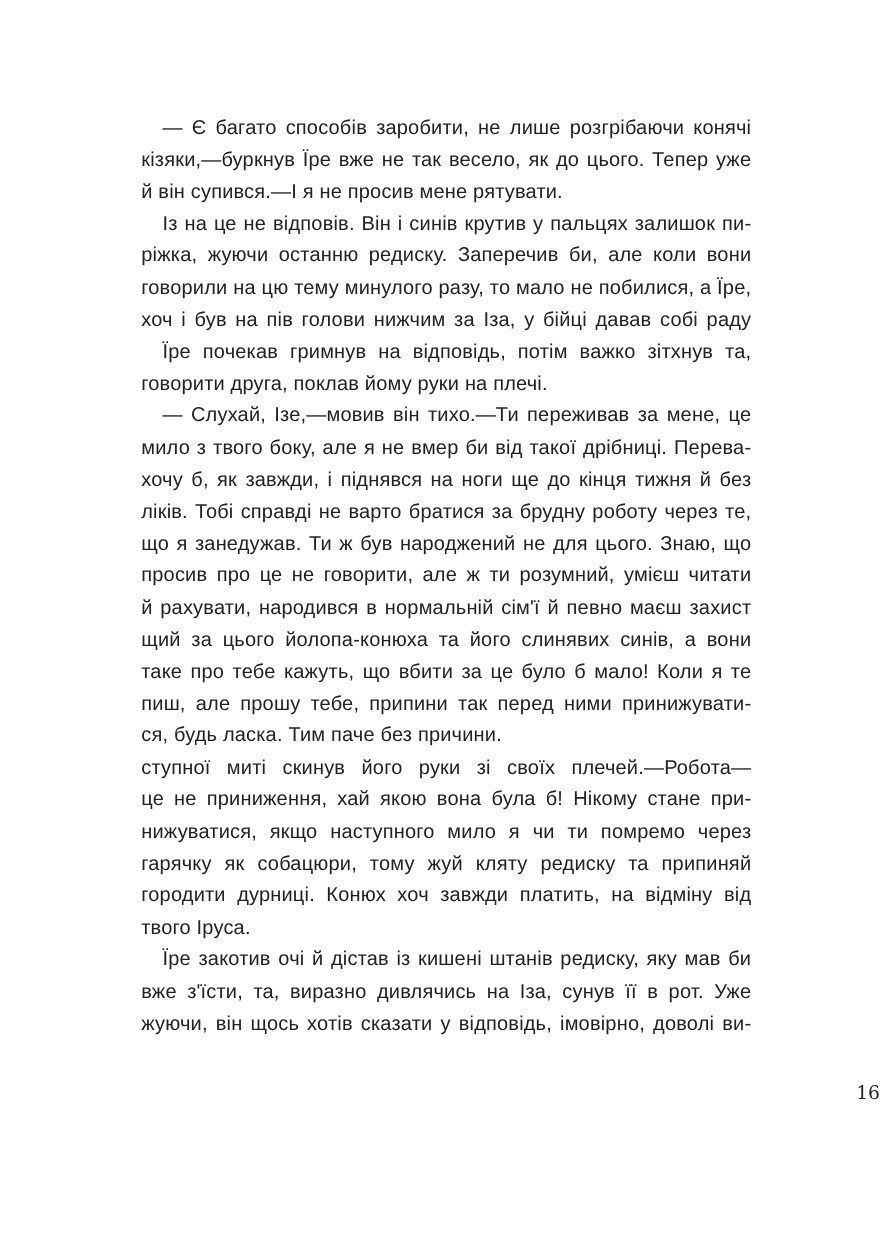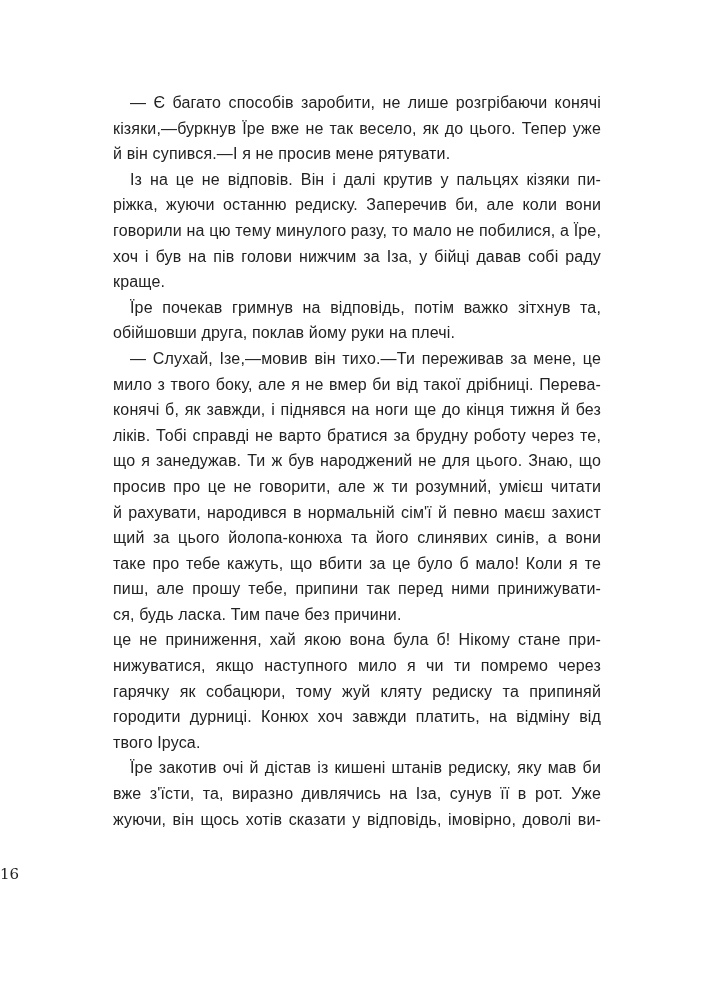--- a/index.html
+++ b/index.html
@@ -9,49 +9,49 @@
     font-family: Liberation Sans, sans-serif;
     font-size: 16px;
     line-height: 25.6px;
     color: #222;
     letter-spacing: 0.15px;
   }
   .line { white-space: nowrap; display: block; text-align: justify; text-align-last: justify; height: 25.6px; }
   .line.last { text-align-last: left; }
   .line.indent { padding-left: 17px; }
   .pagenum {
-    position: absolute; left: 0; right: 0; top: 865px; text-align: left;
+    position: absolute; left: 0; right: 0; top: 865px; text-align: right;
     font-family: "DejaVu Serif", serif; font-size: 15px; color: #222;
   }
 </style>
 </head>
 <body>
 
 <div class="page" id="page">
     <span class="line indent">— Є багато способів заробити, не лише розгрібаючи конячі</span>
     <span class="line">кізяки,—буркнув Їре вже не так весело, як до цього. Тепер уже</span>
     <span class="line last">й він супився.—І я не просив мене рятувати.</span>
-    <span class="line indent">Із на це не відповів. Він і далі крутив у пальцях кізяки пи-</span>
+    <span class="line indent">Із на це не відповів. Він і синів крутив у пальцях залишок пи-</span>
     <span class="line">ріжка, жуючи останню редиску. Заперечив би, але коли вони</span>
     <span class="line">говорили на цю тему минулого разу, то мало не побилися, а Їре,</span>
     <span class="line">хоч і був на пів голови нижчим за Іза, у бійці давав собі раду</span>
-    <span class="line last">краще.</span>
     <span class="line indent">Їре почекав гримнув на відповідь, потім важко зітхнув та,</span>
-    <span class="line last">обійшовши друга, поклав йому руки на плечі.</span>
+    <span class="line last">говорити друга, поклав йому руки на плечі.</span>
     <span class="line indent">— Слухай, Ізе,—мовив він тихо.—Ти переживав за мене, це</span>
     <span class="line">мило з твого боку, але я не вмер би від такої дрібниці. Перева-</span>
-    <span class="line">конячі б, як завжди, і піднявся на ноги ще до кінця тижня й без</span>
+    <span class="line">хочу б, як завжди, і піднявся на ноги ще до кінця тижня й без</span>
     <span class="line">ліків. Тобі справді не варто братися за брудну роботу через те,</span>
     <span class="line">що я занедужав. Ти ж був народжений не для цього. Знаю, що</span>
     <span class="line">просив про це не говорити, але ж ти розумний, умієш читати</span>
     <span class="line">й рахувати, народився в нормальній сім'ї й певно маєш захист</span>
     <span class="line">щий за цього йолопа-конюха та його слинявих синів, а вони</span>
     <span class="line">таке про тебе кажуть, що вбити за це було б мало! Коли я те</span>
     <span class="line">пиш, але прошу тебе, припини так перед ними принижувати-</span>
     <span class="line last">ся, будь ласка. Тим паче без причини.</span>
+    <span class="line">ступної миті скинув його руки зі своїх плечей.—Робота—</span>
     <span class="line">це не приниження, хай якою вона була б! Нікому стане при-</span>
     <span class="line">нижуватися, якщо наступного мило я чи ти помремо через</span>
     <span class="line">гарячку як собацюри, тому жуй кляту редиску та припиняй</span>
     <span class="line">городити дурниці. Конюх хоч завжди платить, на відміну від</span>
     <span class="line last">твого Іруса.</span>
     <span class="line indent">Їре закотив очі й дістав із кишені штанів редиску, яку мав би</span>
     <span class="line">вже з'їсти, та, виразно дивлячись на Іза, сунув її в рот. Уже</span>
     <span class="line">жуючи, він щось хотів сказати у відповідь, імовірно, доволі ви-</span>
   </div>
 <div class="pagenum">16</div>

